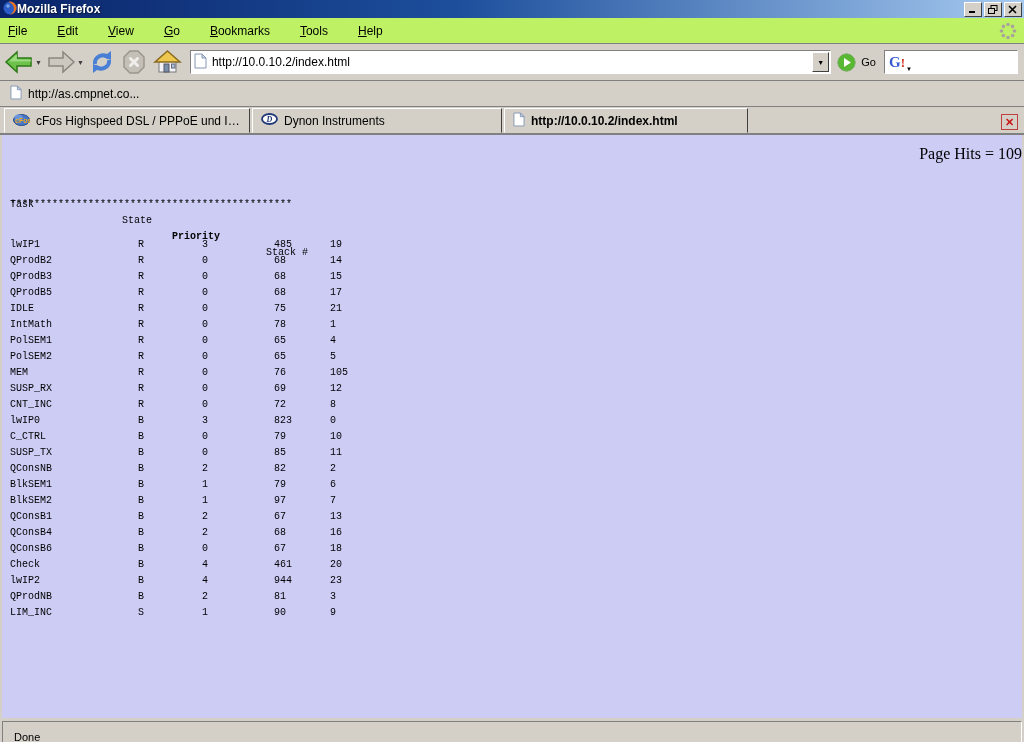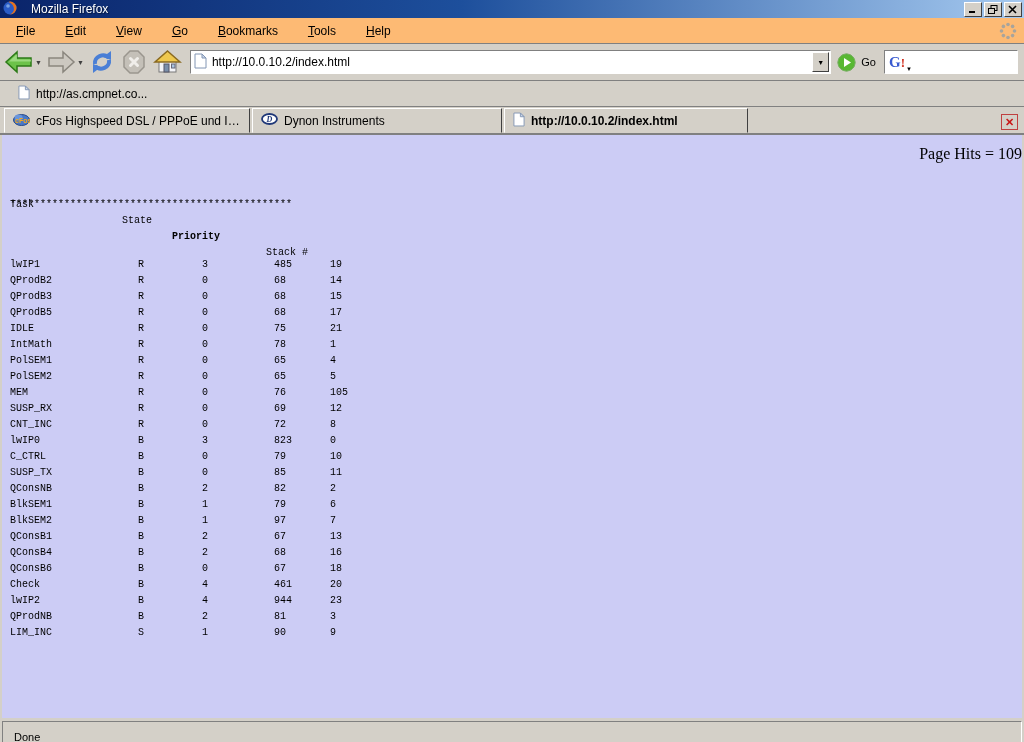--- a/index.html
+++ b/index.html
@@ -4,31 +4,31 @@
 <style>
   * { margin:0; padding:0; box-sizing:border-box; }
   html,body { width:1024px; height:742px; overflow:hidden; }
   body { font-family:"Liberation Sans", sans-serif; font-size:12px; color:#000; background:#d4d0c8; }
 
   .window { width:1024px; height:742px; display:flex; flex-direction:column; background:#d4d0c8; }
 
   
   .titlebar { height:18px; background:linear-gradient(90deg,#0a246a 0%,#1d4f9c 45%,#a6caf0 100%);
               display:flex; align-items:center; padding:0 2px 0 3px; flex:0 0 auto; }
-  .titlebar .title { color:#fff; font-weight:normal; font-size:12px; margin-left:14px; flex:1;
+  .titlebar .title { color:#fff; font-weight:bold; font-size:12px; margin-left:0; flex:1;
                      text-shadow:1px 1px 1px rgba(0,0,0,.5); white-space:nowrap; }
   .winbtn { width:18px; height:15px; margin-left:2px; background:#d4d0c8;
             border:1px solid; border-color:#fff #404040 #404040 #fff;
             display:flex; align-items:center; justify-content:center;
             font-size:9px; font-weight:bold; line-height:1; font-family:"Liberation Mono",monospace; }
   .winbtn svg { display:block; }
 
   
-  .menubar { height:26px; background:#fdba74; border-bottom:1px solid #808080;
-             display:flex; align-items:center; padding-left:8px; flex:0 0 auto; position:relative; }
+  .menubar { height:26px; background:#bef264; border-bottom:1px solid #808080;
+             display:flex; align-items:center; padding-left:0; flex:0 0 auto; position:relative; }
   .menu-item { padding:3px 8px; margin-right:14px; white-space:nowrap; cursor:default; }
   .menu-item u { text-decoration:underline; }
   .throbber { position:absolute; right:6px; top:3px; }
 
   
   .navbar { height:37px; background:#d4d0c8; border-bottom:1px solid #808080;
             display:flex; align-items:center; padding:0 4px; flex:0 0 auto; }
   .navbtn { display:flex; align-items:center; margin-right:4px; }
   .navbtn svg { display:block; }
   .drop-caret { font-size:7px; color:#404040; margin-left:1px; }
@@ -41,21 +41,21 @@
   .go-label { margin-left:5px; font-size:11px; }
   .searchbox { width:134px; height:24px; background:#fff; border:1px solid; border-color:#808080 #fff #fff #808080;
                display:flex; align-items:center; padding-left:4px; margin-right:2px; }
   .glogo { font-family:"Liberation Serif",serif; font-weight:bold; font-size:15px; color:#3a5bd0;
            position:relative; line-height:1; }
   .glogo .gbar { color:#d03020; font-size:13px; }
   .glogo .gdrop { position:absolute; right:-7px; bottom:-2px; font-size:6px; color:#000; }
 
   
   .bookmarksbar { height:26px; background:#d4d0c8; border-bottom:1px solid #808080;
-                  display:flex; align-items:center; padding-left:8px; flex:0 0 auto; }
+                  display:flex; align-items:center; flex:0 0 auto; }
   .bookmark-item { display:flex; align-items:center; padding:2px 4px; }
   .bookmark-item span { margin-left:6px; }
 
   
   .tabbar { height:28px; background:#d4d0c8; display:flex; align-items:flex-end;
             padding:3px 4px 0 4px; border-bottom:2px solid #808080; flex:0 0 auto; position:relative; }
   .tab { height:25px; display:flex; align-items:center; padding:0 8px; background:#d4d0c8;
          border:1px solid; border-color:#fff #404040 transparent #fff; margin-right:2px; min-width:0; }
   .tab .tab-label { margin-left:6px; white-space:nowrap; overflow:hidden; text-overflow:ellipsis; }
   .tab-1 { width:246px; } .tab-2 { width:250px; } .tab-3 { width:244px; }
@@ -71,21 +71,21 @@
   .mono-row { position:relative; height:16px; white-space:pre; }
   .hdr-task { position:absolute; left:0; }
   .hdr-state { position:absolute; left:112px; }
   .hdr-priority { position:absolute; left:162px;font-weight:bold; }
   .hdr-stack { position:absolute; left:256px; }
   .col-task { position:absolute; left:0; }
   .col-state { position:absolute; left:128px; }
   .col-priority { position:absolute; left:192px; }
   .col-stack { position:absolute; left:264px; }
   .col-num { position:absolute; left:320px; }
-  .rows-block { margin-top:44px; }
+  .rows-block { margin-top:24px; }
 
   
   .statusbar { height:24px; background:#d4d0c8; padding:3px 2px 2px 2px; flex:0 0 auto; }
   .status-panel { height:32px; border:1px solid; border-color:#808080 #fff #fff #808080;
                   display:flex; align-items:center; padding-left:11px; font-size:11px; }
 </style>
 </head>
 <body>
 
 <div class="window">

